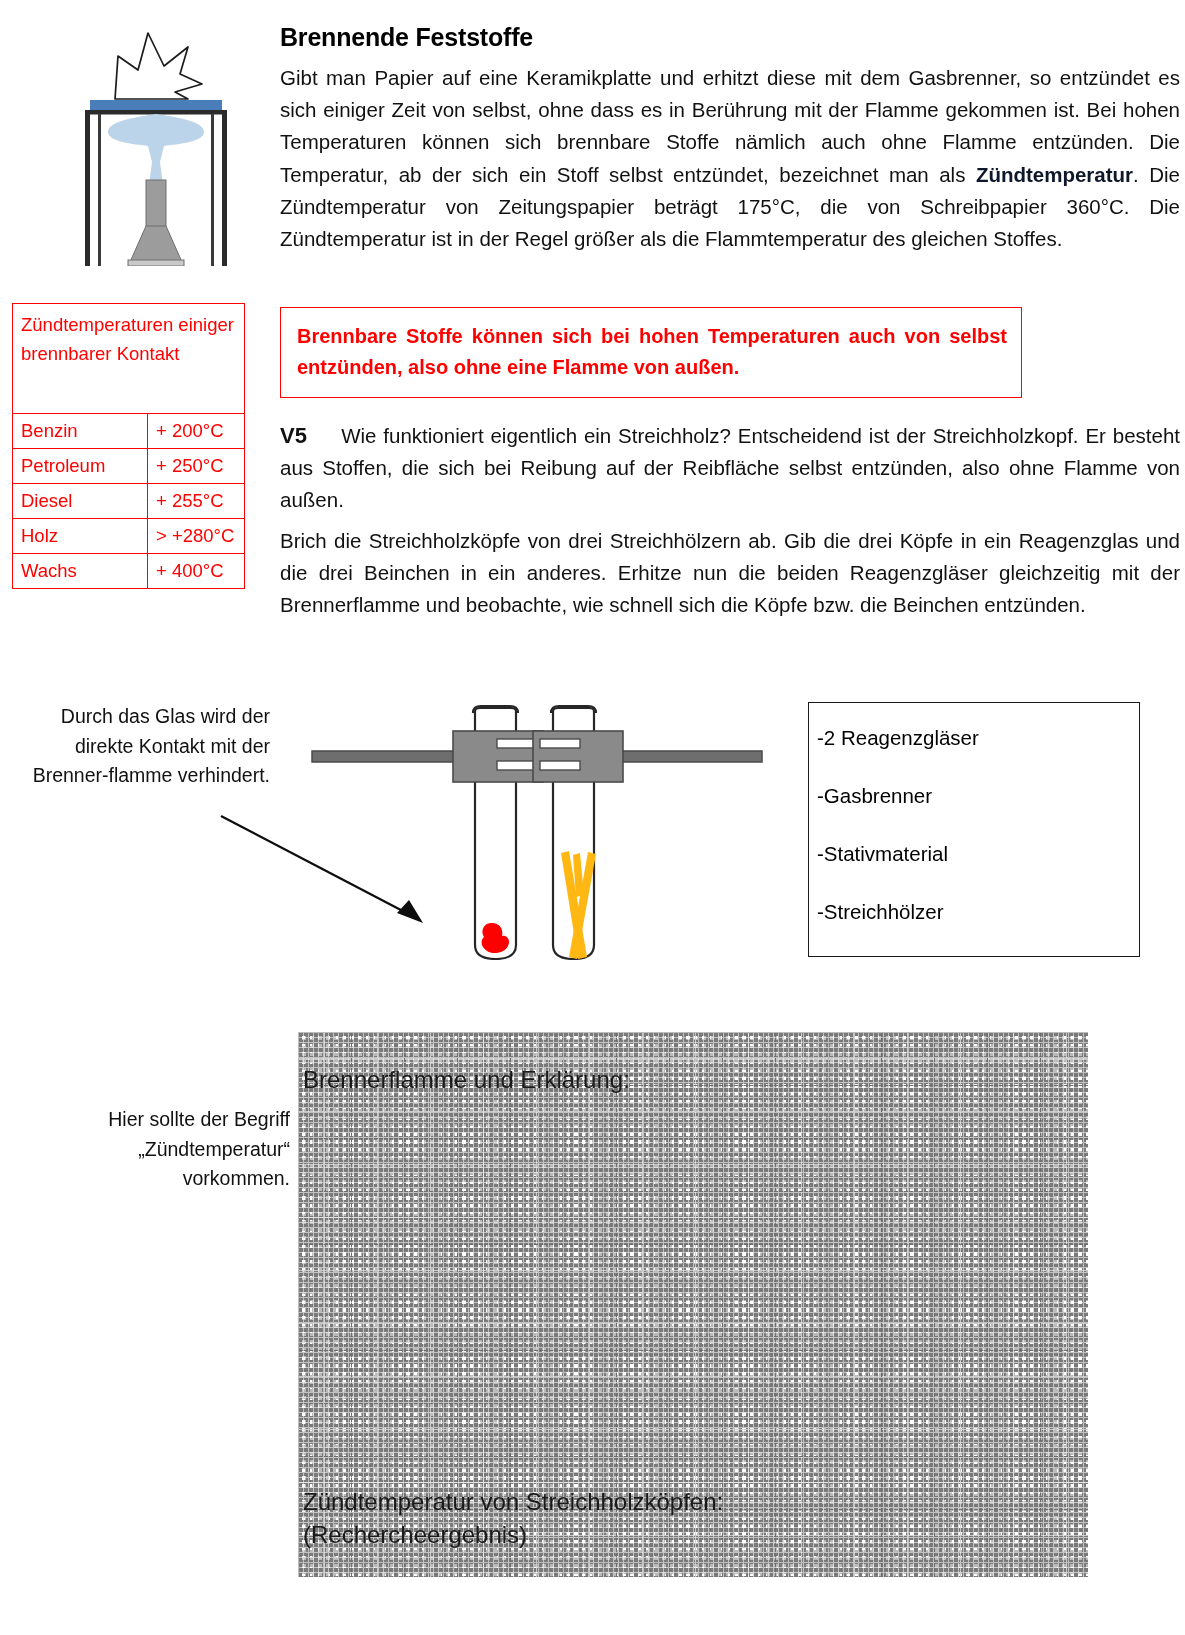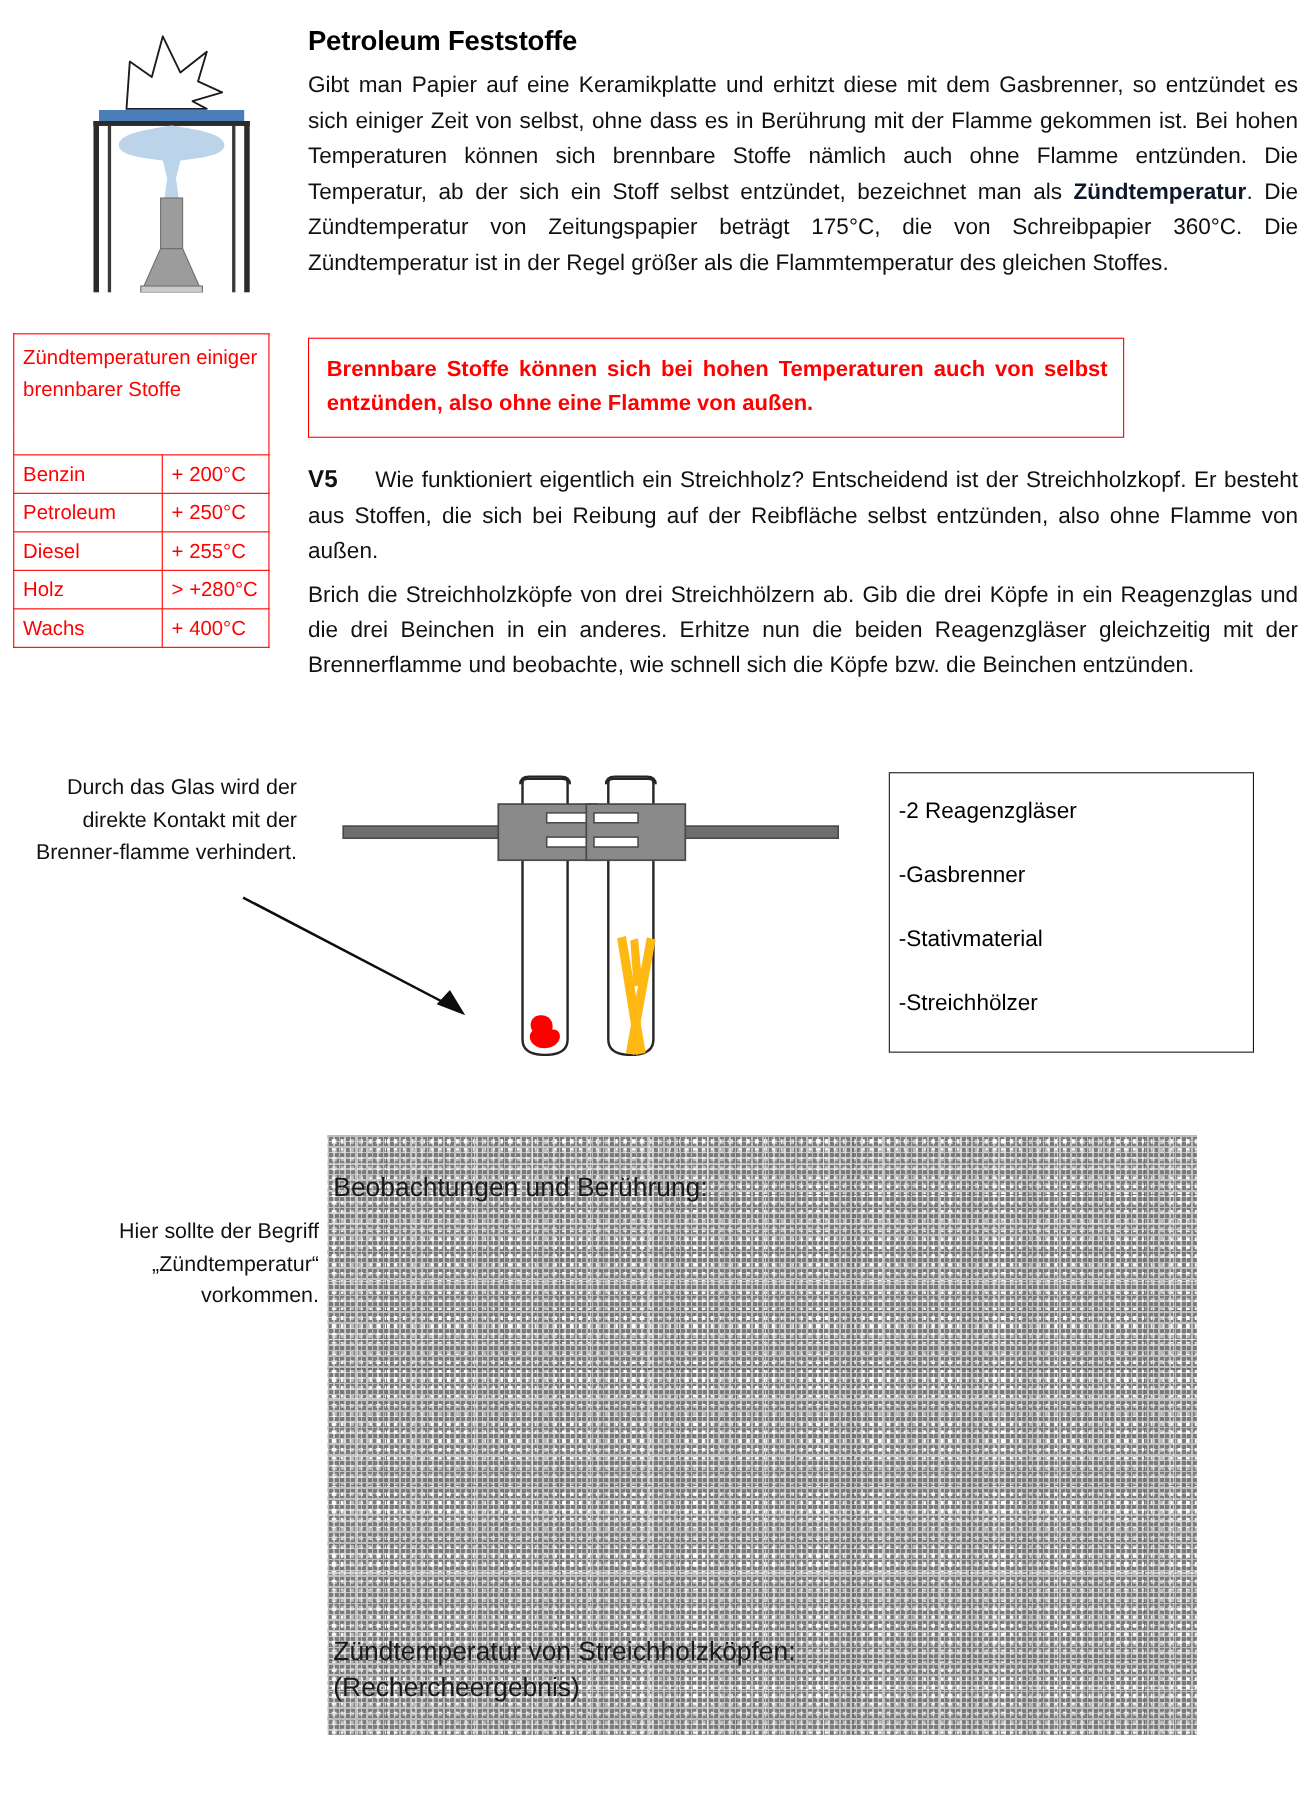--- a/index.html
+++ b/index.html
@@ -137,30 +137,30 @@
     <rect x="151" y="100" width="3" height="152" fill="#3a3a3a"></rect>
 
     <path d="M96 100 C70 104 48 108 48 118 C48 128 74 130 88 132 L92 148 L88 178 L104 178 L100 148 L104 132 C118 130 144 128 144 118 C144 108 122 104 96 100 Z" fill="#bcd4ea"></path>
 
     <rect x="86" y="166" width="20" height="48" fill="#9c9c9c" stroke="#6f6f6f" stroke-width="1"></rect>
     <path d="M86 212 L70 248 L122 248 L106 212 Z" fill="#9c9c9c" stroke="#6f6f6f" stroke-width="1"></path>
     <rect x="68" y="246" width="56" height="6" fill="#c9c9c9" stroke="#6f6f6f" stroke-width="1"></rect>
   </svg>
 </div>
 
-<h1 class="abs" id="page-title">Petroleum Feststoffe</h1>
+<h1 class="abs" id="page-title">Brennende Feststoffe</h1>
 
 <div class="abs para" id="intro-paragraph">
   <span>Gibt man </span><span class="b">Papier</span><span> auf eine Keramikplatte und erhitzt diese mit dem Gasbrenner, so entzündet es sich einiger Zeit von selbst, ohne dass es in Berührung mit der Flamme gekommen ist. Bei hohen Temperaturen können sich brennbare Stoffe nämlich auch ohne Flamme entzünden. Die Temperatur, ab der sich ein Stoff selbst entzündet, bezeichnet man als </span><span class="red-bold">Zündtemperatur</span><span>. Die Zündtemperatur von Zeitungspapier beträgt 175°C, die von Schreibpapier 360°C. Die Zündtemperatur ist in der Regel größer als die Flammtemperatur des gleichen Stoffes.</span>
 </div>
 
 <table class="abs" id="temperature-table">
   <tbody>
     <tr>
-      <td class="caption" colspan="2">Zündtemperaturen einiger brennbarer Stoffe</td>
+      <td class="caption" colspan="2">Zündtemperaturen einiger brennbarer Kontakt</td>
     </tr>
     <tr>
       <td class="spacer" colspan="2"></td>
     </tr>
     <tr>
       <td class="name">Benzin</td>
       <td>+ 200°C</td>
     </tr>
     <tr>
       <td class="name">Petroleum</td>
@@ -253,18 +253,18 @@
 </div>
 
 <div class="abs note" id="hint-note">Hier sollte der Begriff „Zündtemperatur“ vorkommen.</div>
 
 <div class="abs" id="worksheet-grid">
   <div class="minor"></div>
   <div class="major"></div>
   <div class="dashmask"></div>
 </div>
 
-<div class="abs grid-heading" id="observation-heading">Beobachtungen und Berührung:</div>
+<div class="abs grid-heading" id="observation-heading">Brennerflamme und Erklärung:</div>
 
 <div class="abs grid-heading" id="research-heading">
   <div>Zündtemperatur von Streichholzköpfen:</div>
   <div>(Rechercheergebnis)</div>
 </div>
 
 </body></html>

